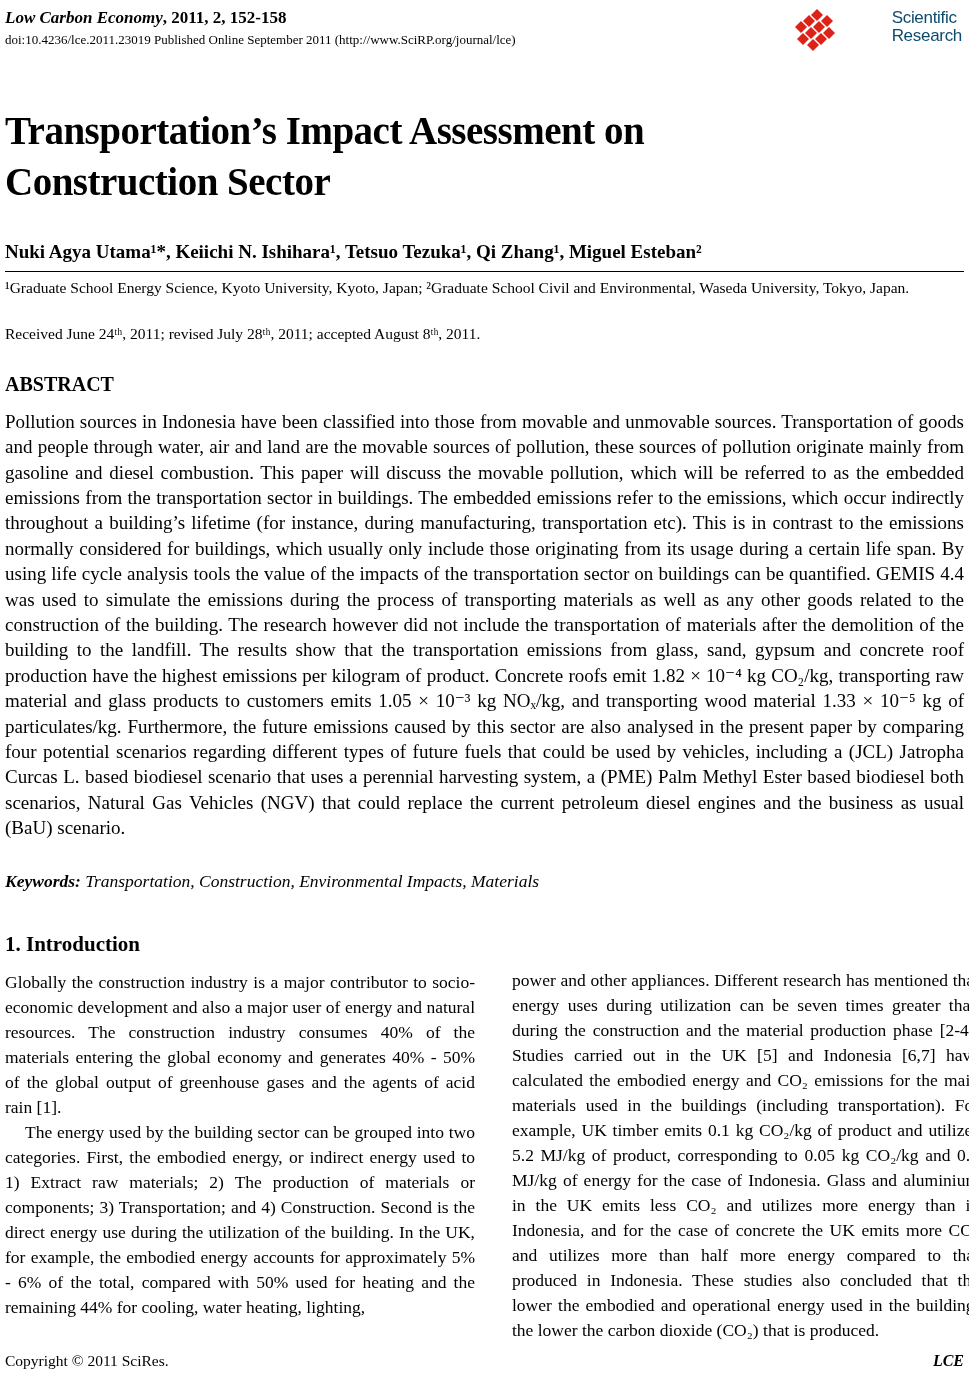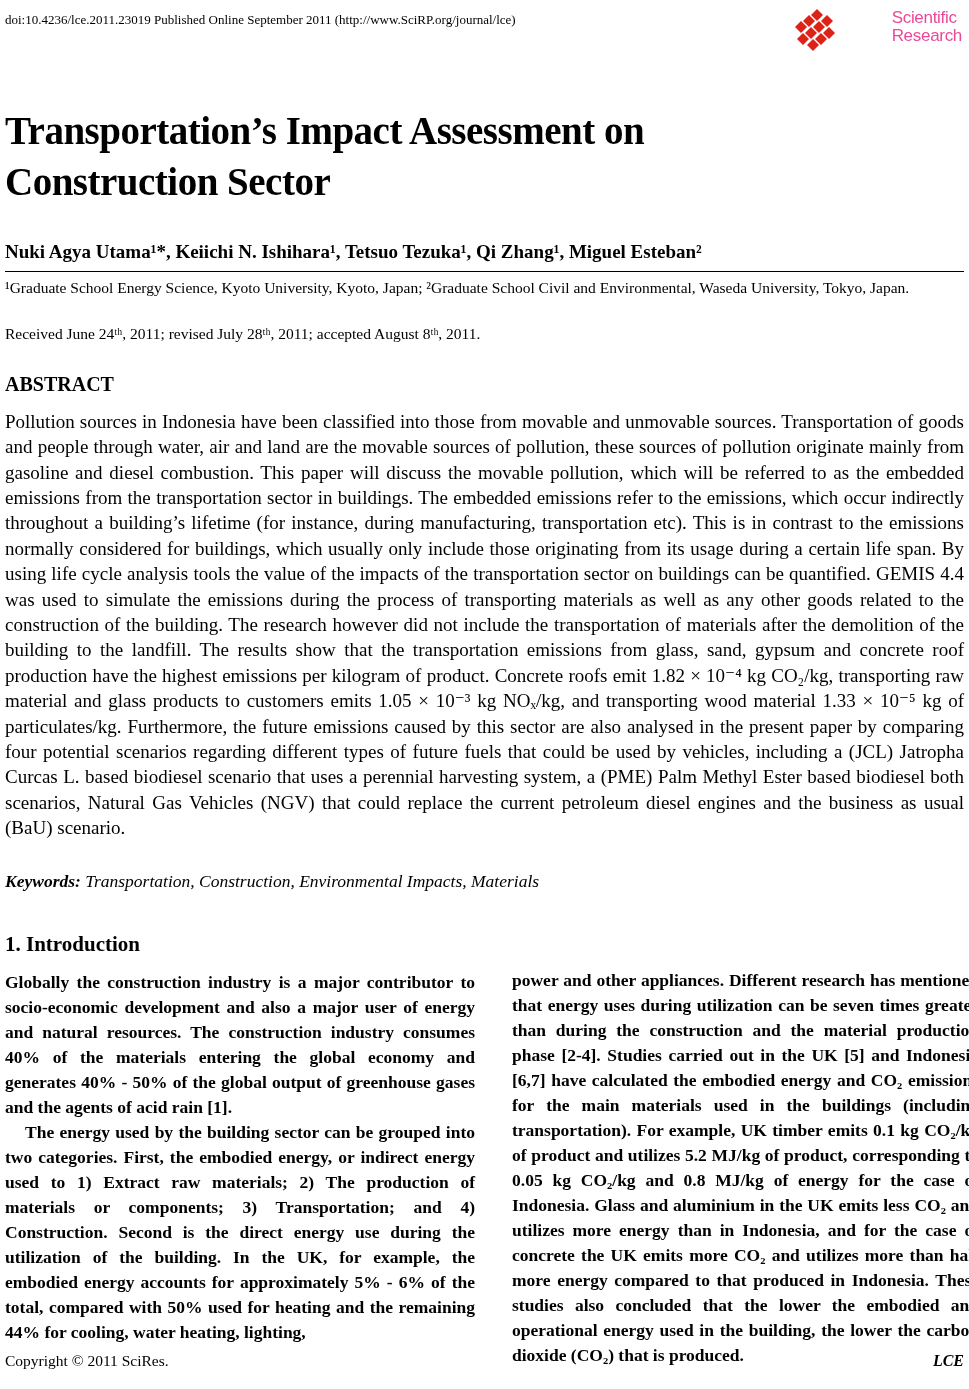--- a/index.html
+++ b/index.html
@@ -13,57 +13,60 @@
     box-sizing:border-box; padding:8px 5px 0 5px; overflow:hidden;
   }
   
   .header-row { display:flex; justify-content:space-between; align-items:flex-start; }
   .journal-line { font-size:17px; font-weight:bold; }
   .journal-line .jtitle { font-style:italic; }
   .doi-line { font-size:13px; margin-top:4px; }
   .logo { display:flex; align-items:flex-start; gap:5px; margin-right:2px; }
   .logo-text {
     font-family:"Liberation Sans","DejaVu Sans",sans-serif;
-    font-size:17px; line-height:1.08; color:#ec4899; letter-spacing:-0.3px; margin-top:1px;margin-left:48px;
+    font-size:17px; line-height:1.08; color:#0c4a6e; letter-spacing:-0.3px; margin-top:1px;margin-left:48px;
   }
   
   .title { font-size:39px; font-weight:bold; line-height:1.3; margin-top:50px; letter-spacing:-0.5px; }
   .authors { font-size:19px; font-weight:bold; margin-top:34px; padding-bottom:8px; border-bottom:1.6px solid #000; }
   .affil { font-size:15.5px; line-height:1.38; margin-top:5px; }
   .email-line { font-size:15.5px; margin-top:2px; }
   .received { font-size:15.5px; margin-top:26px; }
   
   .abs-heading { font-size:20px; font-weight:bold; margin-top:30px; }
   .abs-body {
     font-size:19px; line-height:25.4px;
     text-align:justify; margin-top:13px;
   }
   .keywords { font-size:17.5px; font-style:italic; margin-top:30px; }
   .keywords .kw-label { font-weight:bold; }
   
   .columns { display:grid; grid-template-columns:470px 467px; column-gap:37px; margin-top:40px; }
   .intro-heading { font-size:21px; font-weight:bold; margin:0 0 13px 0; }
-  .body-para { font-size:17.5px; line-height:25px; text-align:justify; margin:0;font-weight:bold; }
+  .body-para { font-size:17.5px; line-height:25px; text-align:justify; margin:0; }
   .body-para + .body-para { text-indent:20px; }
   .col2 .body-para { padding-top:36px; }
   
   .footer {
     position:absolute; left:5px; right:5px; bottom:19px;
     display:flex; justify-content:space-between; align-items:baseline;
   }
   .copyright { font-size:15.5px; }
   .journal-abbr { font-size:16px; font-weight:bold; font-style:italic; }
 </style>
 </head>
 <body>
 
 <div class="page">
 
   <div class="header-row">
     <div>
+      <div class="journal-line">
+        <span class="jtitle">Low Carbon Economy</span><span>, 2011, 2, 152-158</span>
+      </div>
       <div class="doi-line">doi:10.4236/lce.2011.23019 Published Online September 2011 (http://www.SciRP.org/journal/lce)</div>
     </div>
     <div class="logo">
       <span>
         <svg width="56" height="44" viewBox="0 0 56 44" xmlns="http://www.w3.org/2000/svg">
           <g fill="#dd2318">
             <path d="M34 1 L40 7 L34 13 L28 7 Z"></path>
             <path d="M26 7 L32 13 L26 19 L20 13 Z"></path>
             <path d="M18 13 L24 19 L18 25 L12 19 Z"></path>
             <path d="M44 7 L50 13 L44 19 L38 13 Z"></path>

